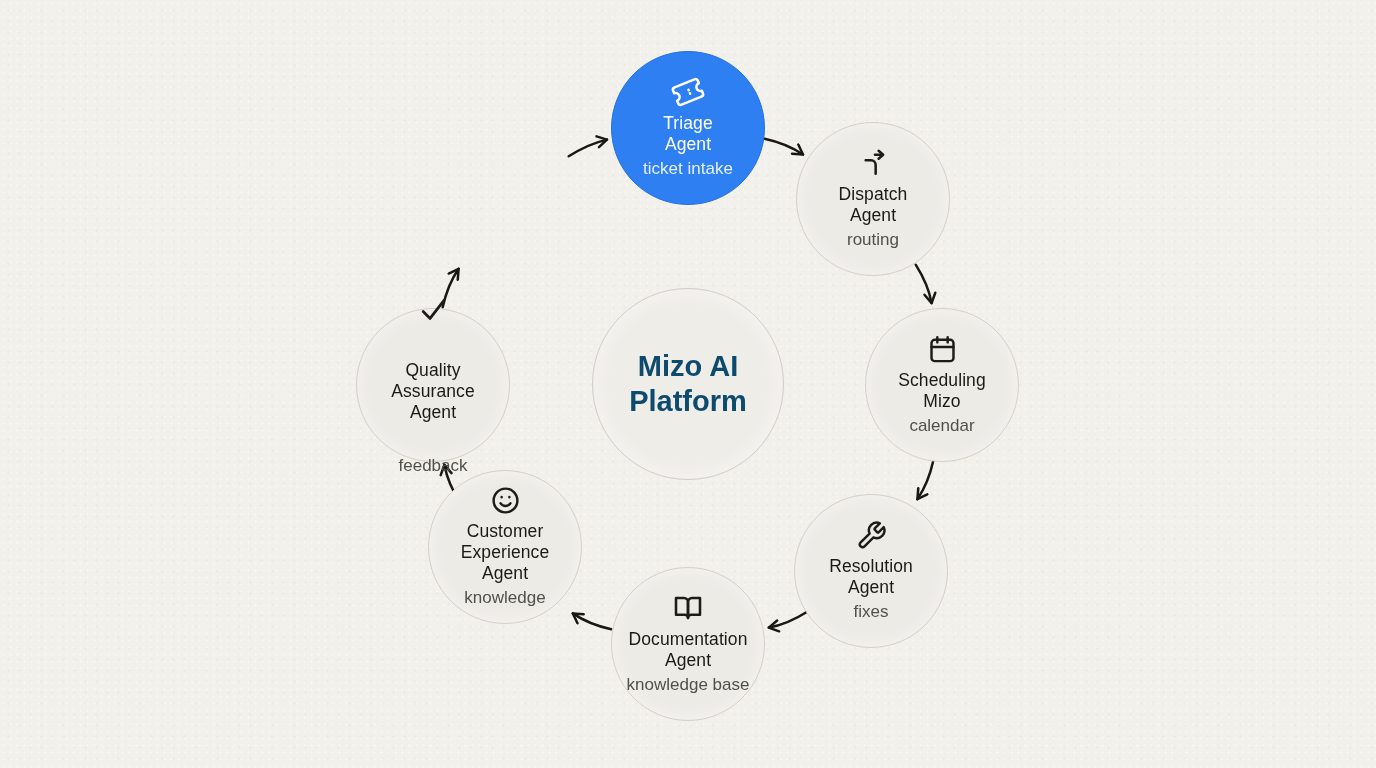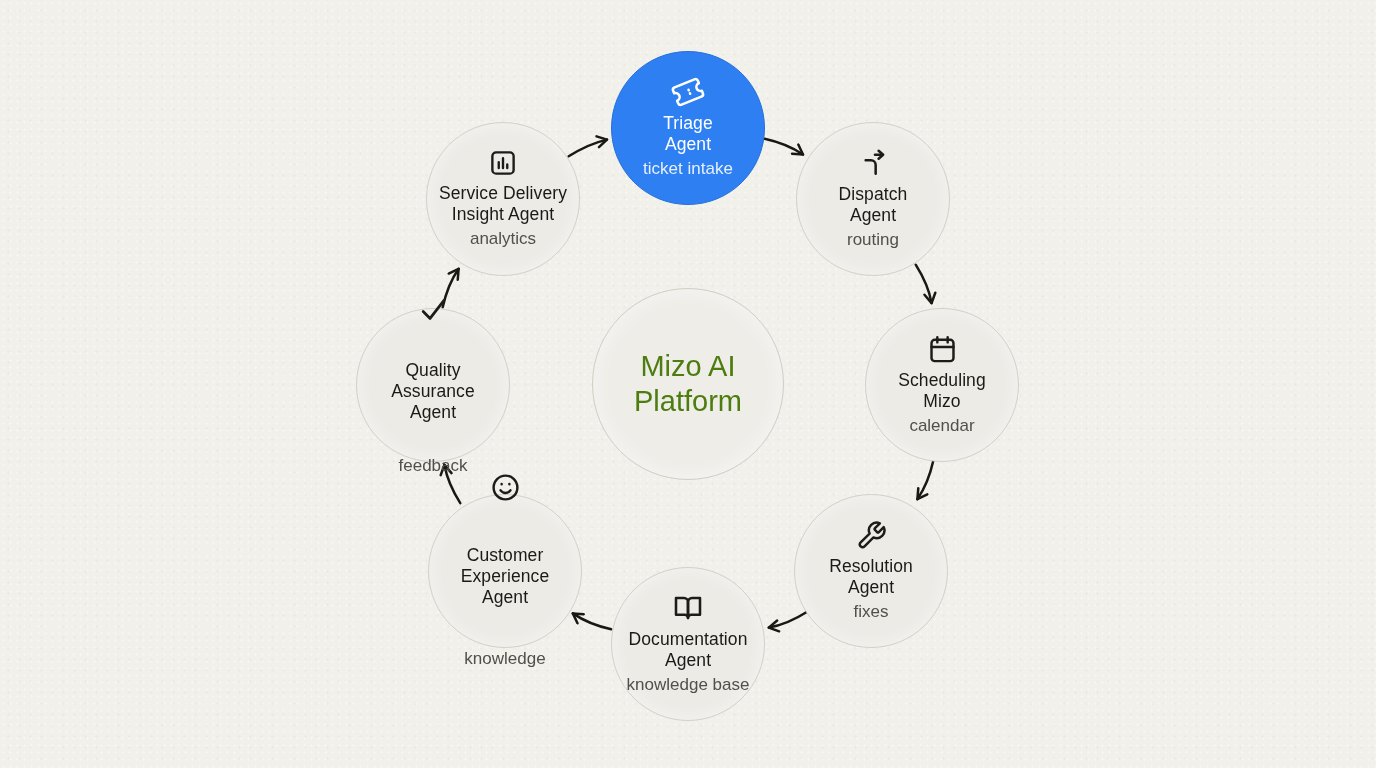--- a/index.html
+++ b/index.html
@@ -40,30 +40,30 @@
   .node.highlight .name{color:#ffffff;}
   .node.highlight .sub{color:rgba(255,255,255,.88);}
 
   .center-node{
     position:absolute;left:592px;top:288px;width:192px;height:192px;border-radius:50%;
     background:#efede8;border:1px solid #d2cec5;box-sizing:border-box;
     display:flex;align-items:center;justify-content:center;text-align:center;
     box-shadow:inset 0 0 22px rgba(255,255,255,.55);
   }
   .center-node .title{
-    font-size:29px;line-height:1.22;font-weight:400;color:#4d7c0f;white-space:pre-line;
+    font-size:29px;line-height:1.22;font-weight:700;color:#0c4a6e;white-space:pre-line;
   }
 
   
   .pos-top{left:611px;top:51px;}
   .pos-tr {left:796px;top:122px;}
   .pos-r  {left:865px;top:308px;}
   .pos-br {left:794px;top:494px;}
   .pos-b  {left:611px;top:567px;}
-  .pos-bl {left:428px;top:494px;gap:37px;}
+  .pos-bl {left:428px;top:470px;}
   .pos-l  {left:356px;top:308px;gap:29px;}
   .pos-tl {left:426px;top:122px;}
 
   svg.ic{display:block;}
 </style>
 </head>
 <body>
 
 <div class="canvas">
 
@@ -182,27 +182,14 @@
           <path d="M4.5 13.5 9.5 18.5 19.5 5.5"></path>
         </g>
       </svg>
     </span>
     <div class="name">Quality
 Assurance
 Agent</div>
     <div class="sub">feedback</div>
   </div>
 
-  <div class="node pos-tl">
-    <span class="icon">
-      <svg class="ic" width="30" height="30" viewBox="0 0 24 24">
-        <g fill="none" stroke="currentColor" stroke-width="1.9" stroke-linecap="round" stroke-linejoin="round">
-          <rect x="3.5" y="3.5" width="17" height="17" rx="3"></rect>
-          <path d="M8.6 16v-4.6M12 16V8.2M15.4 16v-2.8"></path>
-        </g>
-      </svg>
-    </span>
-    <div class="name">Service Delivery
-Insight Agent</div>
-    <div class="sub">analytics</div>
-  </div>
 
 </div>
 
 </body></html>

